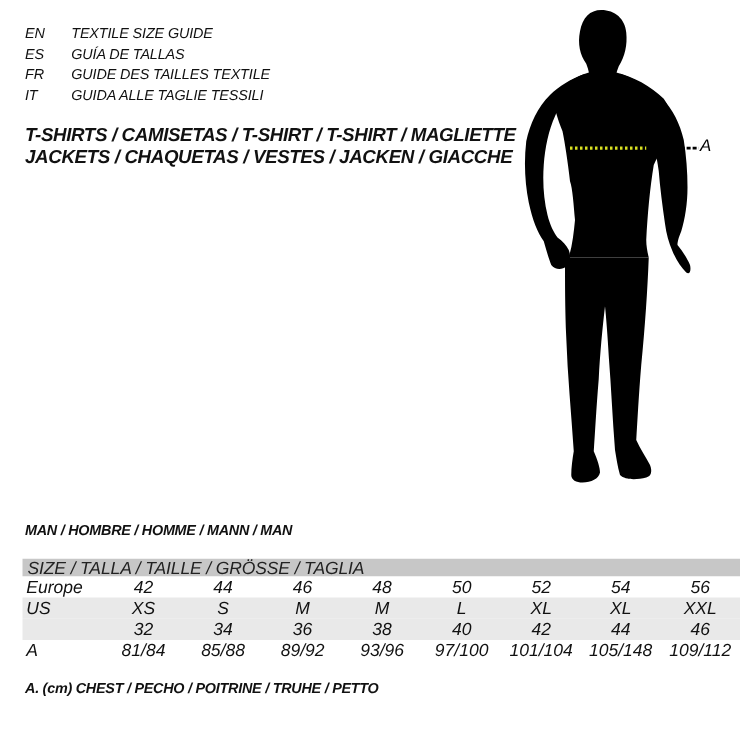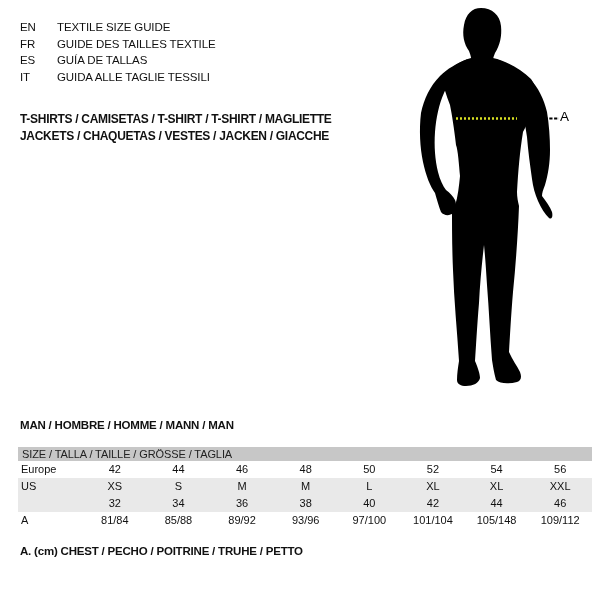--- a/index.html
+++ b/index.html
@@ -1,40 +1,40 @@
 <!DOCTYPE html>
 <html style="--silhouette: #000000; --measure-line-inner: #d8e022; --measure-line-outer: #000000; --table-header-bg: #c7c7c7; --table-alt-row-bg: #e9e9e9;"><head>
 <meta charset="utf-8">
 <style>
   html,body { margin:0; padding:0; background:#fff; }
   body {
     width:600px; height:600px; position:relative; overflow:hidden;
     font-family:"Liberation Sans","DejaVu Sans",sans-serif; color:#111;
   }
-  .canvas { position:absolute; inset:0; width:484px; height:600px; background:#fff; }
+  .canvas { position:absolute; inset:0; width:484px; height:600px; background:#fff;font-style:italic; }
 
   
   .lang-list { position:absolute; left:20px; top:19px; font-size:11.5px; letter-spacing:-0.1px; }
   .lang-row { display:flex; height:16.6px; line-height:16.6px; }
   .lang-code { width:37px; }
 
   
-  .garments { position:absolute; left:20px; top:111px; font-weight:bold;
-              font-size:12px; letter-spacing:-0.3px; line-height:16.5px; }
+  .garments { position:absolute; left:20px; top:101px; font-weight:bold;
+              font-size:15px; letter-spacing:-0.3px; line-height:16.5px; }
 
   
   .figure-svg { position:absolute; left:0; top:0; }
   .measure-label { position:absolute; left:560px; top:109px; font-size:13.5px; color:#000; }
 
   
   .section-title { position:absolute; left:20px; top:419px; font-weight:bold;
                    font-size:11.5px; letter-spacing:-0.2px; }
 
   
-  .size-table { position:absolute; left:18px; top:447px; width:574px; font-size:11px; }
+  .size-table { position:absolute; left:18px; top:447px; width:574px; font-size:14px; }
   .thead { background:var(--table-header-bg,#c7c7c7); height:14px; line-height:14px;
            padding-left:4px; color:#222; letter-spacing:-0.1px; }
   .trow { display:grid; grid-template-columns:65px repeat(8,1fr); height:17px; line-height:17px; }
   .trow.gray { background:var(--table-alt-row-bg,#e9e9e9); }
   .tlabel { text-align:left; padding-left:3px; }
   .tcell { text-align:center; }
 
   
   .footnote { position:absolute; left:20px; top:545px; font-weight:bold;
               font-size:11.5px; letter-spacing:-0.2px;text-align:center; }
@@ -43,26 +43,26 @@
 <body>
 
 <div class="canvas">
 
   <div class="lang-list">
     <div class="lang-row">
       <span class="lang-code">EN</span>
       <span class="lang-label">TEXTILE SIZE GUIDE</span>
     </div>
     <div class="lang-row">
+      <span class="lang-code">ES</span>
+      <span class="lang-label">GUÍA DE TALLAS</span>
+    </div>
+    <div class="lang-row">
       <span class="lang-code">FR</span>
       <span class="lang-label">GUIDE DES TAILLES TEXTILE</span>
-    </div>
-    <div class="lang-row">
-      <span class="lang-code">ES</span>
-      <span class="lang-label">GUÍA DE TALLAS</span>
     </div>
     <div class="lang-row">
       <span class="lang-code">IT</span>
       <span class="lang-label">GUIDA ALLE TAGLIE TESSILI</span>
     </div>
   </div>
 
   <div class="garments">
     <div>T-SHIRTS / CAMISETAS / T-SHIRT / T-SHIRT / MAGLIETTE</div>
     <div>JACKETS / CHAQUETAS / VESTES / JACKEN / GIACCHE</div>

